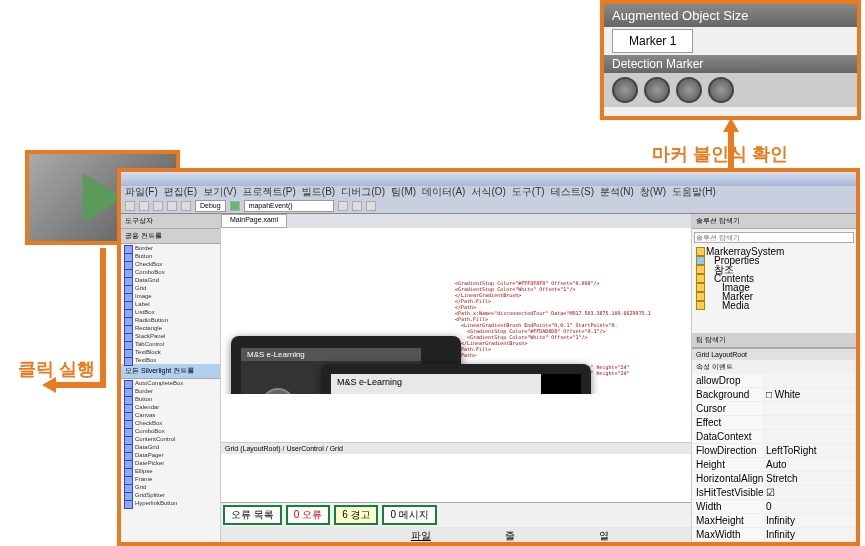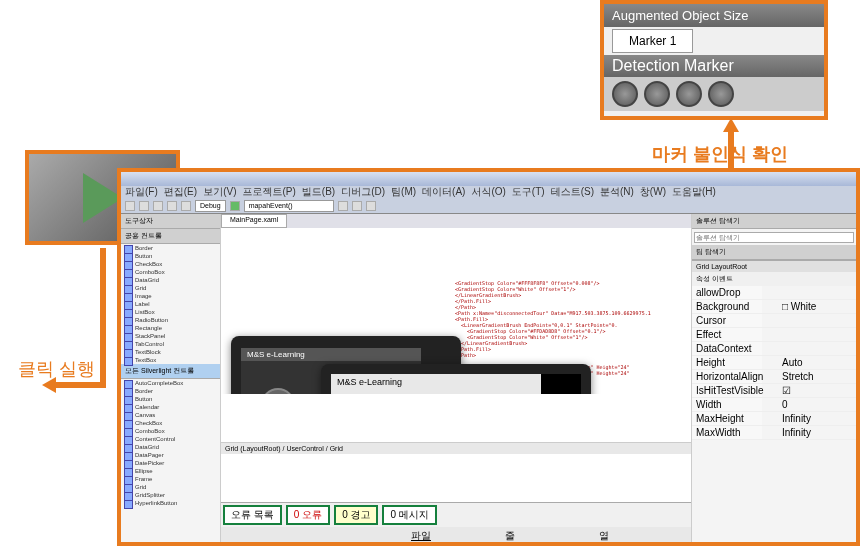--- a/index.html
+++ b/index.html
@@ -1,31 +1,31 @@
 <!DOCTYPE html>
 <html><head>
 <meta charset="utf-8">
 <style>
 * { margin: 0; padding: 0; box-sizing: border-box; font-family: "Malgun Gothic", sans-serif; font-size: 10px; }
 body { width: 865px; height: 546px; background: #fff; position: relative; overflow: hidden; }
 
 
-.callout-marker { position: absolute; top: 0; left: 600px; width: 228px; height: 120px; border: 4px solid #E87B1F; background: #f0f0f0; }
+.callout-marker { position: absolute; top: 0; left: 600px; width: 261px; height: 120px; border: 4px solid #E87B1F; background: #f0f0f0; }
 .callout-marker .aug-title { background: linear-gradient(#888,#666); color: #fff; font-size: 13px; padding: 4px 8px; }
 .callout-marker .aug-val { background: #111; color: #fff; display: inline-block; padding: 2px 16px; margin: 2px 50px; font-size: 14px; }
 .callout-marker .marker-box { background: #fff; border: 1px solid #999; display: inline-block; padding: 4px 16px; margin: 2px 8px; font-size: 12px; }
-.callout-marker .det-title { background: linear-gradient(#888,#666); color: #fff; font-size: 16px; padding: 2px 8px; }
+.callout-marker .det-title { background: linear-gradient(#888,#666); color: #fff; font-size: 12px; padding: 2px 8px; }
 .callout-marker .knobs { display: flex; gap: 6px; padding: 4px 8px; background: #ccc; }
 .knob { width: 26px; height: 26px; border-radius: 50%; background: radial-gradient(#999,#555); border: 2px solid #444; }
 
 .callout-play { position: absolute; top: 150px; left: 25px; width: 155px; height: 95px; border: 4px solid #E87B1F; background: linear-gradient(135deg,#aaa,#555); display: flex; align-items: center; justify-content: center; }
 .play-tri { width: 0; height: 0; border-left: 40px solid #5a9a5a; border-top: 25px solid transparent; border-bottom: 25px solid transparent; }
 
 .label-marker { position: absolute; top: 142px; left: 652px; font-size: 18px; color: #E87B1F; font-weight: bold; }
-.label-click { position: absolute; top: 357px; left: 18px; font-size: 18px; color: #E87B1F; font-weight: normal; }
+.label-click { position: absolute; top: 357px; left: 18px; font-size: 18px; color: #E87B1F; font-weight: bold; }
 
 
 .arrow { position: absolute; background: #E87B1F; }
 .arrow-head-up { position: absolute; width: 0; height: 0; border-left: 8px solid transparent; border-right: 8px solid transparent; border-bottom: 14px solid #E87B1F; }
 .arrow-head-left { position: absolute; width: 0; height: 0; border-top: 8px solid transparent; border-bottom: 8px solid transparent; border-right: 14px solid #E87B1F; }
 
 
 .ide { position: absolute; top: 168px; left: 117px; width: 743px; height: 378px; border: 4px solid #E87B1F; background: #fff; overflow: hidden; }
 .ide-titlebar { background: linear-gradient(#d8e0f0,#a8b8d8); height: 14px; }
 .ide-menubar { background: #c8d0e0; height: 12px; display: flex; gap: 6px; padding: 0 4px; font-size: 7px; color: #333; align-items: center; }
@@ -85,21 +85,21 @@
 .tree-item { padding-left: 12px; position: relative; white-space: nowrap; }
 .tree-item.d1 { padding-left: 20px; }
 .tree-item.d2 { padding-left: 28px; }
 .tree-item::before { content: ''; position: absolute; left: 2px; width: 7px; height: 7px; background: #fc5; border: 1px solid #a80; top: 0; }
 .tree-item.cs::before { background: #8cf; }
 
 .props { border-top: 1px solid #aaa; font-size: 6px; }
 .prop-hdr { background: #e0e0e0; padding: 2px 4px; font-size: 7px; }
 .prop-row { display: flex; border-bottom: 1px solid #eee; }
 .prop-k { width: 70px; padding: 1px 4px; background: #f8f8f8; }
-.prop-v { flex: 1; padding: 1px 4px; margin-left: 16px; }
+.prop-v { flex: 1; padding: 1px 4px; }
 .prop-sel { background: #b0d0f0; }
 </style>
 </head>
 <body>
 
 <div class="callout-marker">
   <div class="aug-title">Augmented Object Size</div>
   <div><span class="marker-box">Marker 1</span></div>
   <div class="det-title">Detection Marker</div>
   <div class="knobs">
@@ -262,36 +262,45 @@
             <div class="side-ic">⊞</div>
             <div class="side-ic">←</div>
           </div>
         </div>
       </div>
       <div class="bc">Grid (LayoutRoot) / UserControl / Grid</div>
       <div class="bottom-panel">
         <div class="bottom-tabs">
           <span class="bottom-tab">오류 목록</span>
           <span class="bottom-tab red-tab">0 오류</span>
-          <span class="bottom-tab yellow-tab">0 경고</span>
+          <span class="bottom-tab yellow-tab">6 경고</span>
           <span class="bottom-tab">0 메시지</span>
         </div>
         <div class="bottom-tabs" id="bcols" style="background:#e8e8e8">
             <span style="flex: 1 1 0%;"></span>
             <span style="flex: 1 1 0%; margin-top: 37px;">설명</span>
             <span style="flex: 1 1 0%; text-decoration: underline;">파일</span>
             <span style="flex: 1 1 0%;">줄</span>
             <span style="flex: 1 1 0%;">열</span>
           </div>
       </div>
     </div>
 
     <div class="right">
       <div class="panel-hdr">솔루션 탐색기</div>
       <div class="soln-search"><input placeholder="솔루션 탐색기" style=""></div>
+      <div class="tree" id="tree">
+          <div class="tree-item">MarkerraySystem</div>
+          <div class="tree-item d1 cs">Properties</div>
+          <div class="tree-item d1 ">참조</div>
+          <div class="tree-item d1 ">Contents</div>
+          <div class="tree-item d2 ">Image</div>
+          <div class="tree-item d2 ">Marker</div>
+          <div class="tree-item d2 ">Media</div>
+        </div>
       <div class="panel-hdr">팀 탐색기</div>
 
       <div class="props">
         <div class="prop-hdr">Grid LayoutRoot</div>
         <div class="prop-hdr" style="background:#f0f0f0">속성  이벤트</div>
         <div id="props">
             <div class="prop-row">
               <div class="prop-k">allowDrop</div>
               <div class="prop-v"></div>
             </div>
@@ -305,20 +314,24 @@
             </div>
             <div class="prop-row">
               <div class="prop-k">Effect</div>
               <div class="prop-v"></div>
             </div>
             <div class="prop-row">
               <div class="prop-k">DataContext</div>
               <div class="prop-v"></div>
             </div>
             <div class="prop-row">
+              <div class="prop-k">FlowDirection</div>
+              <div class="prop-v">LeftToRight</div>
+            </div>
+            <div class="prop-row">
               <div class="prop-k">Height</div>
               <div class="prop-v">Auto</div>
             </div>
             <div class="prop-row">
               <div class="prop-k">HorizontalAlign</div>
               <div class="prop-v">Stretch</div>
             </div>
             <div class="prop-row">
               <div class="prop-k">IsHitTestVisible</div>
               <div class="prop-v">☑</div>

